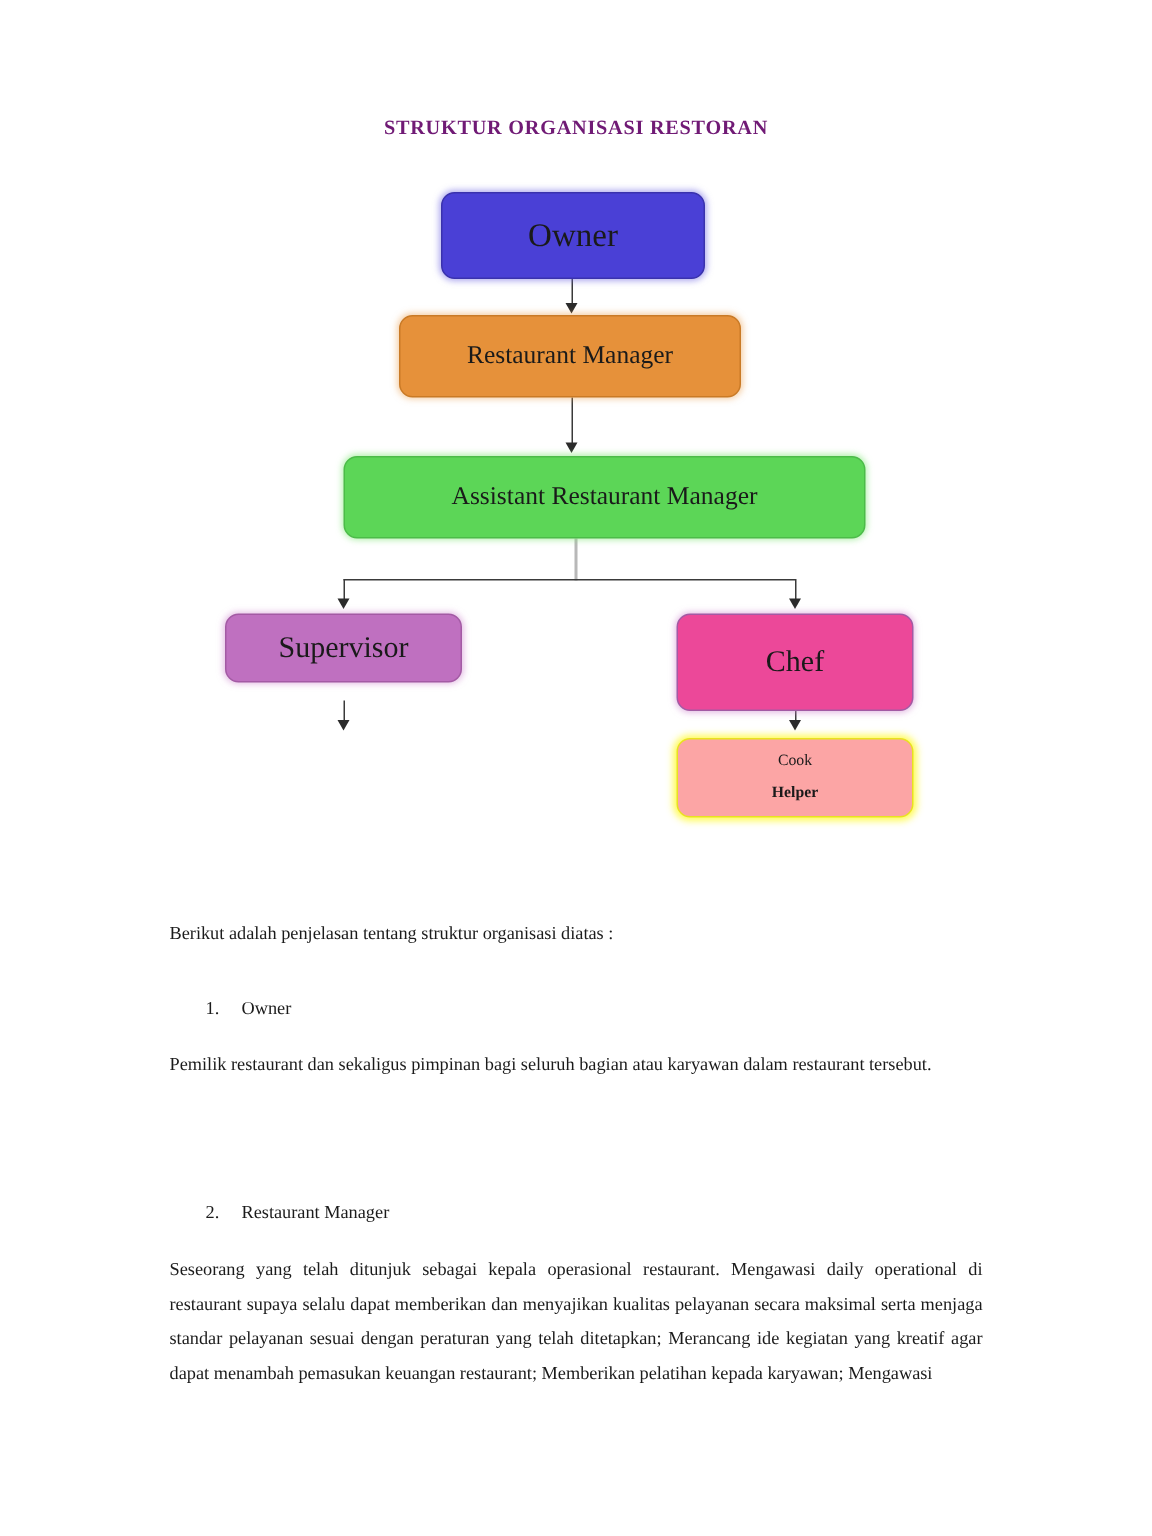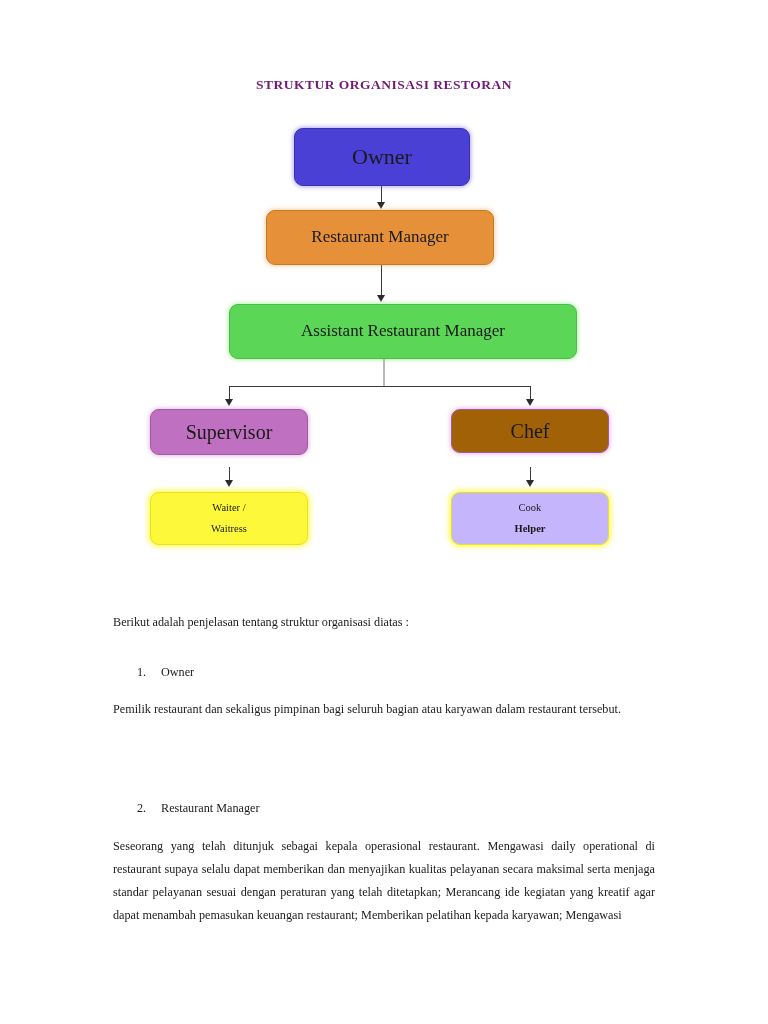--- a/index.html
+++ b/index.html
@@ -98,22 +98,22 @@
     border: 1.5px solid #a35aa4;
     box-shadow: 0 0 4px 1px rgba(205,135,205,0.55);
     font-size: 20px;
   }
 
   
   .node-chef {
     left: 451px;
     top: 409px;
     width: 158px;
-    height: 44px;
-    background: #a16207;
+    height: 65px;
+    background: #ec4899;
     border: 1.5px solid #a35aa4;
     box-shadow: 0 0 4px 1px rgba(205,135,205,0.55);
     font-size: 20px;
     font-family: Liberation Serif, serif;
   }
 
   
   .node-waiter {
     left: 150px;
     top: 492px;
@@ -125,21 +125,21 @@
     font-size: 10.5px;
     flex-direction: column;
   }
 
   
   .node-cook {
     left: 451px;
     top: 492px;
     width: 158px;
     height: 53px;
-    background: #c4b5fd;
+    background: #fca5a5;
     border: 1.5px solid #e9e11f;
     box-shadow: 0 0 5px 2px rgba(255,250,60,0.85);
     font-size: 10.5px;
     flex-direction: column;
   }
 
   .node-waiter .l1 { margin-bottom: 6px; }
   .node-cook  .l1 { margin-bottom: 6px; }
   .node-cook  .l2 { font-weight: bold; }
 
@@ -219,24 +219,20 @@
   </div>
 
   <div class="node node-sup">
     <span>Supervisor</span>
   </div>
 
   <div class="node node-chef">
     <span>Chef</span>
   </div>
 
-  <div class="node node-waiter">
-    <span class="l1">Waiter /</span>
-    <span class="l2">Waitress</span>
-  </div>
 
   <div class="node node-cook">
     <span class="l1">Cook</span>
     <span class="l2">Helper</span>
   </div>
 </div>
 
 <div class="body-text p-intro">Berikut adalah penjelasan tentang struktur organisasi diatas :</div>
 
 <div class="body-text p-item1">

